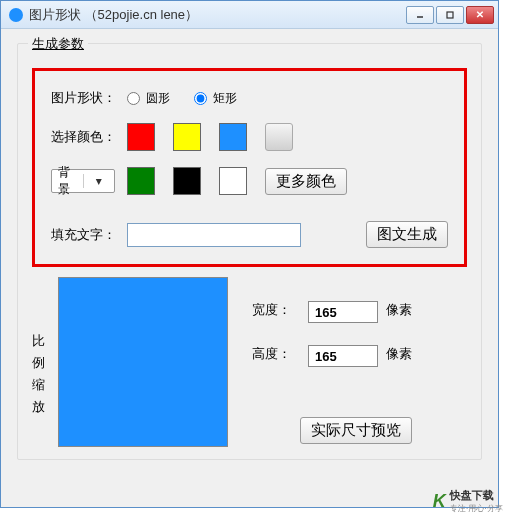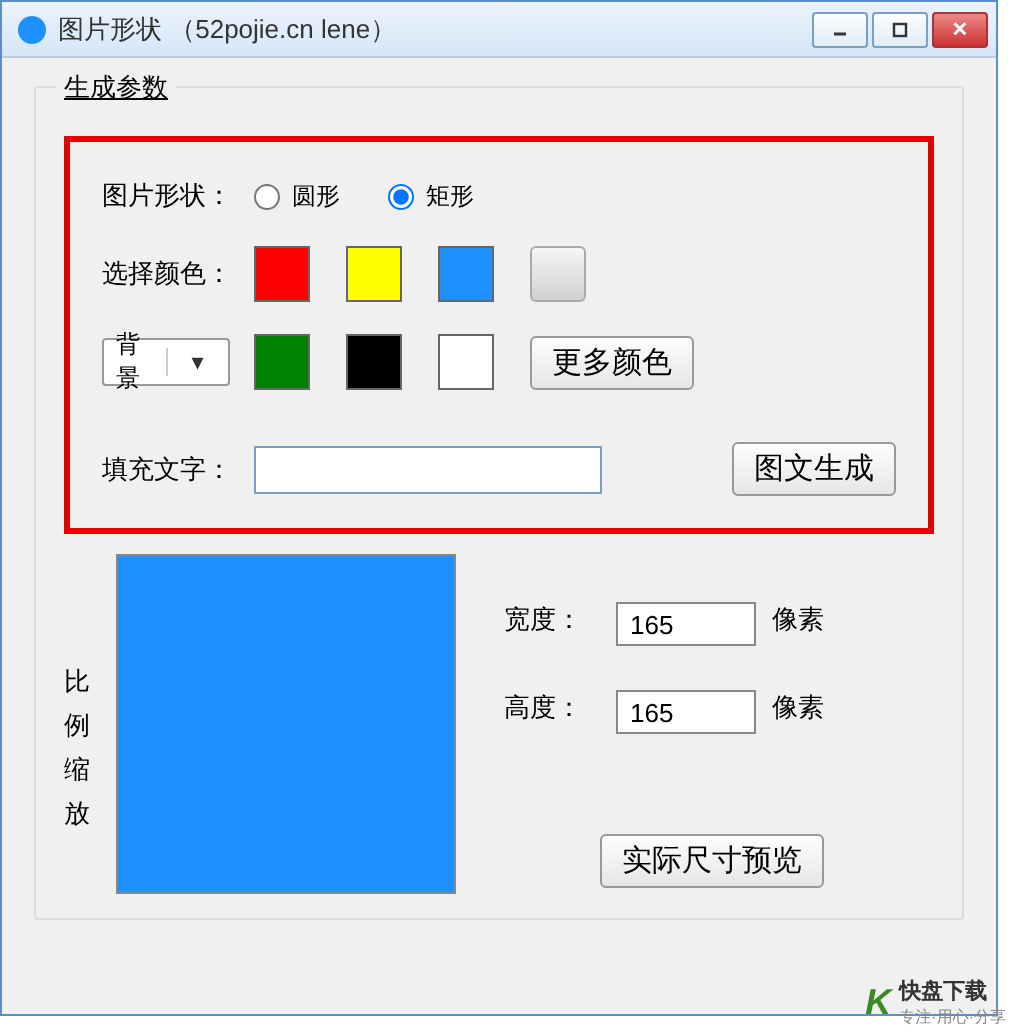--- a/index.html
+++ b/index.html
@@ -107,21 +107,21 @@
 }
 .preview {
   width: 170px; height: 170px;
   border: 1px solid #888;
   background: #1e90ff;
   margin-right: 24px;
 }
 .size-area { padding-top: 24px; }
 .size-row { display:flex; gap:8px; margin-bottom:22px; }
 .size-row .slabel { width: 48px; font-size:13px; }
-.size-input { border:1px solid #888; background:#fff; width:70px; height:22px; padding:0 6px; font-size:13px; }
+.size-input { border:1px solid #888; background:#fff; width:70px; height:22px; padding:0 6px; font-size:13px;font-weight:bold; }
 .size-row .unit { font-size:13px; }
 
 .logo {
   position: absolute; right: 4px; bottom: 2px;
   font-size: 11px; color: #333; display:flex; align-items:center; gap:4px;
 }
 .logo .k { font-weight:bold; font-style:italic; color:#3a8a2a; font-size:18px; }
 .logo .sub { font-size:8px; color:#888; }
 </style>
 </head>

